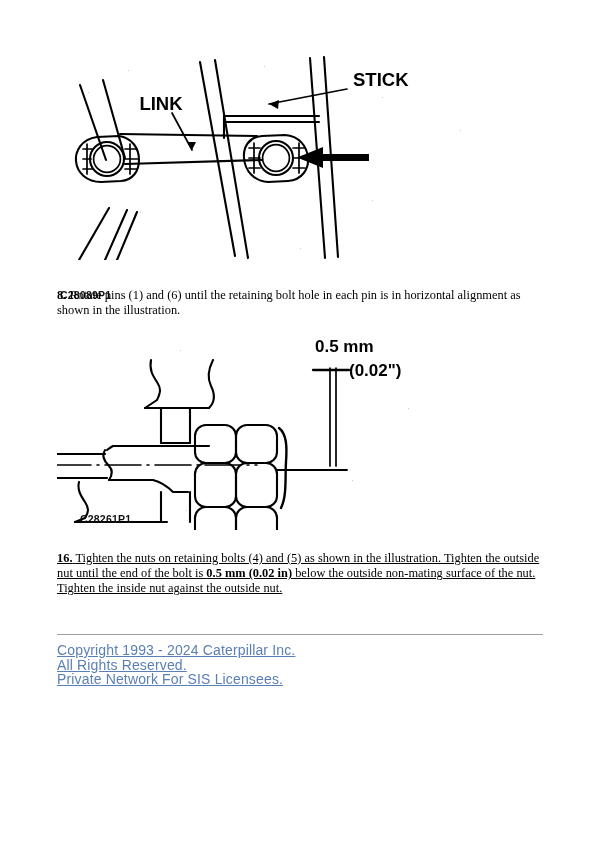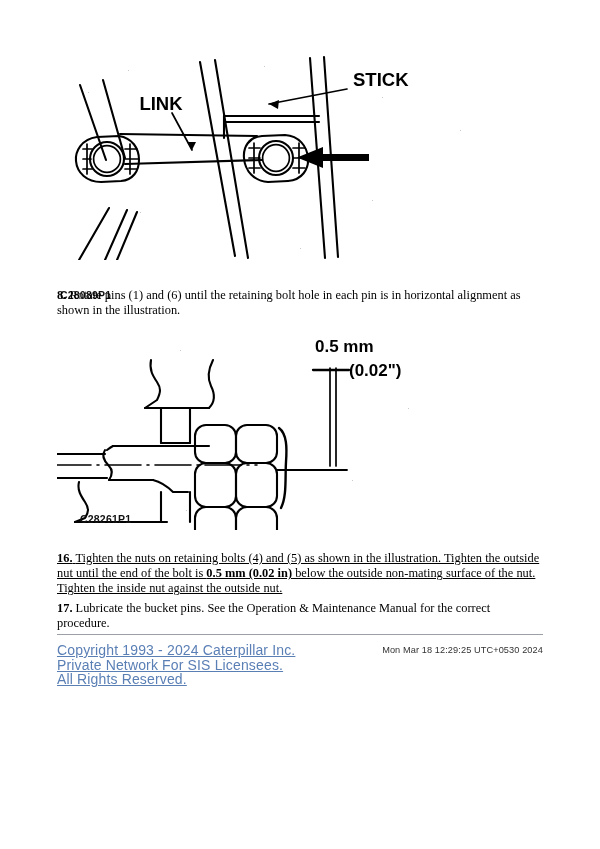--- a/index.html
+++ b/index.html
@@ -254,34 +254,29 @@
     </svg>
   </div>
 
   <div class="figure-caption" id="caption-2">C28261P1</div>
 
   <div class="step" id="step-16">
     <b>16.</b>
     <span>Tighten the nuts on retaining bolts (4) and (5) as shown in the illustration. Tighten the outside nut until the end of the bolt is </span><b>0.5 mm (0.02 in)</b><span> below the outside non-mating surface of the nut. Tighten the inside nut against the outside nut.</span>
   </div>
 
-  <div class="step" id="step-17">
-    <b>17.</b>
-    <span>Lubricate the bucket pins. See the Operation &amp; Maintenance Manual for the correct procedure.</span>
-  </div>
 
   <div id="footer-divider"></div>
 
   <div id="footer">
     <div class="footer-links">
       <a class="footer-link" href="#">Copyright 1993 - 2024 Caterpillar Inc.</a>
+      <a class="footer-link" href="#">All Rights Reserved.</a>
       <a class="footer-link" href="#">Private Network For SIS Licensees.</a>
-      <a class="footer-link" href="#">All Rights Reserved.</a>
     </div>
-    <div id="footer-timestamp">Mon Mar 18 12:29:25 UTC+0530 2024</div>
   </div>
 
   <div class="speckle" style="left:128px; top:70px;"></div>
   <div class="speckle" style="left:264px; top:66px;"></div>
   <div class="speckle" style="left:382px; top:97px;"></div>
   <div class="speckle" style="left:88px; top:92px;"></div>
   <div class="speckle" style="left:460px; top:130px;"></div>
   <div class="speckle" style="left:372px; top:200px;"></div>
   <div class="speckle" style="left:140px; top:212px;"></div>
   <div class="speckle" style="left:300px; top:248px;"></div>

